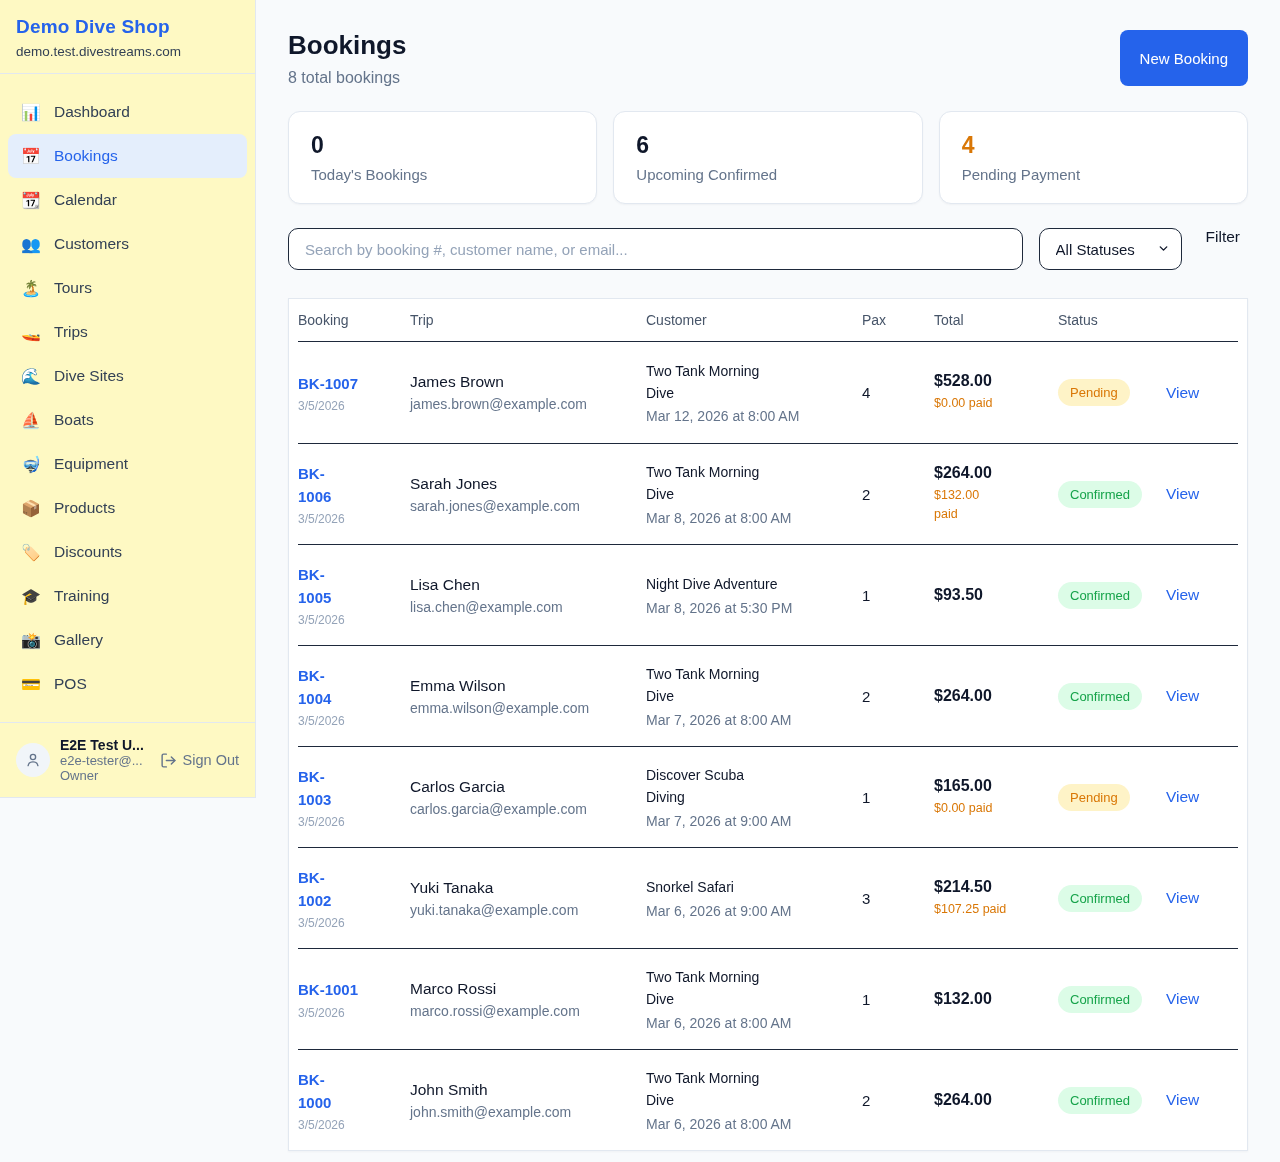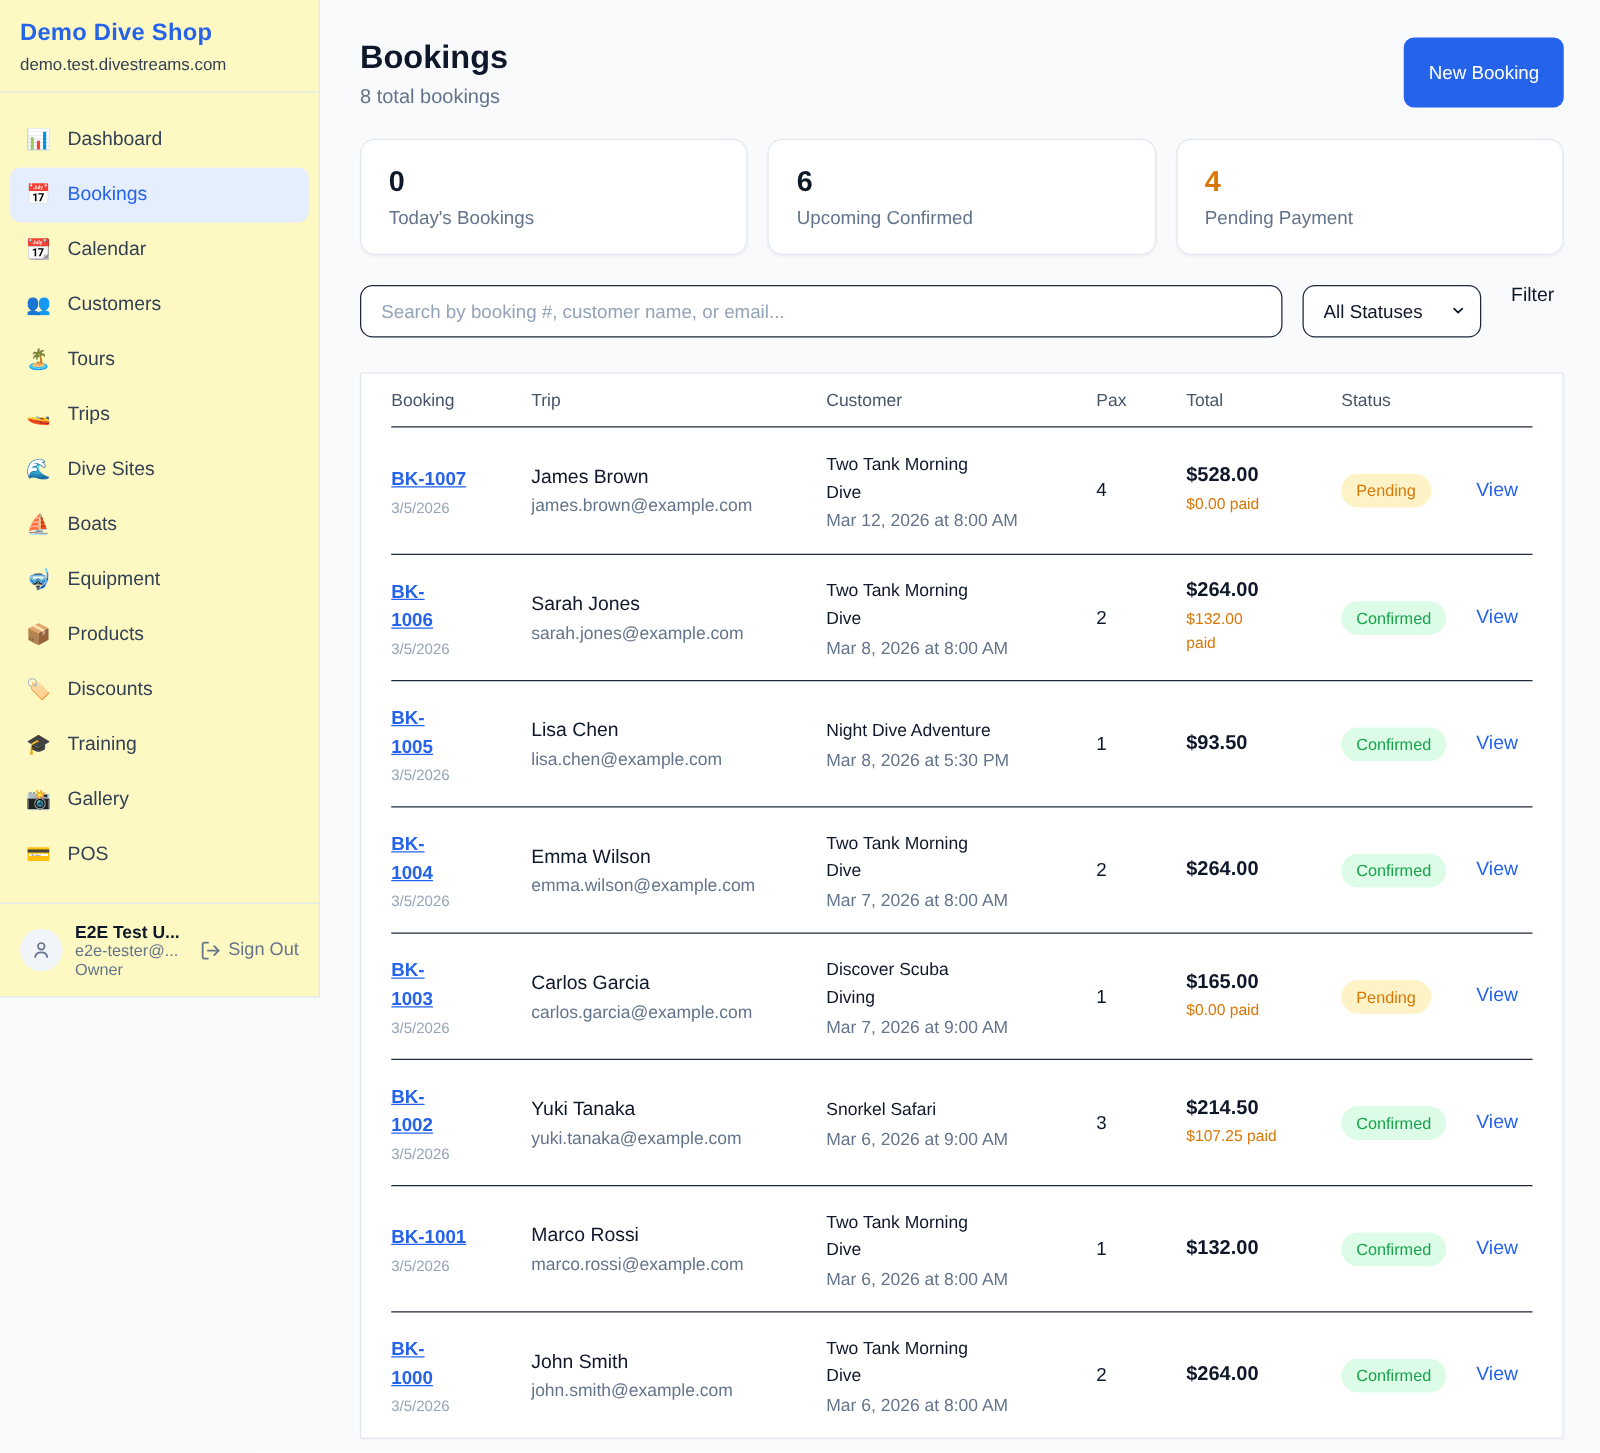--- a/index.html
+++ b/index.html
@@ -97,29 +97,29 @@
   }
   .select-chevron{position:absolute;right:12px;top:14px;pointer-events:none;color:var(--dark);}
   .filter-btn{
     background:none;border:none;font-size:15.5px;color:var(--dark);cursor:pointer;
     padding:0 8px;font-family:inherit;
   }
 
   
   .table-card{
     background:#fff;border:1px solid var(--border-light);border-radius:0;
-    padding:0 24px;box-shadow:0 1px 2px rgba(15,23,42,.04);
+    padding:0 9px;box-shadow:0 1px 2px rgba(15,23,42,.04);
   }
   .tgrid{display:grid;grid-template-columns:112px 236px 216px 72px 124px 108px 1fr;align-items:center;}
   .thead{border-bottom:1px solid var(--border-dark);}
   .thead > div{padding:13px 0;font-size:14px;color:var(--slate600);font-weight:400;}
   .trow{min-height:101px;padding:14px 0;}
   .trow + .trow{border-top:1px solid var(--border-dark);}
   .cell{padding-right:12px;}
-  .booking-id{color:var(--blue);font-size:15px;font-weight:600;white-space:pre-line;line-height:1.55;cursor:pointer;text-decoration:underline;}
+  .booking-id{color:var(--blue);font-size:15px;font-weight:600;white-space:pre-line;line-height:1.55;cursor:pointer;}
   .booking-date{margin-top:4px;font-size:12px;color:var(--slate400);}
   .cust-name{font-size:15.5px;color:var(--dark);}
   .cust-email{margin-top:5px;font-size:14px;color:var(--slate500);}
   .trip-name{font-size:14px;font-weight:500;color:var(--dark);white-space:pre-line;line-height:1.55;}
   .trip-time{margin-top:4px;font-size:14px;color:var(--slate500);}
   .pax{font-size:15px;color:var(--dark);}
   .total{font-size:16px;font-weight:700;color:var(--dark);}
   .paid{margin-top:4px;font-size:12.5px;color:var(--orange);white-space:pre-line;line-height:1.5;}
   .badge{
     display:inline-block;padding:6px 12px;border-radius:999px;font-size:13px;

